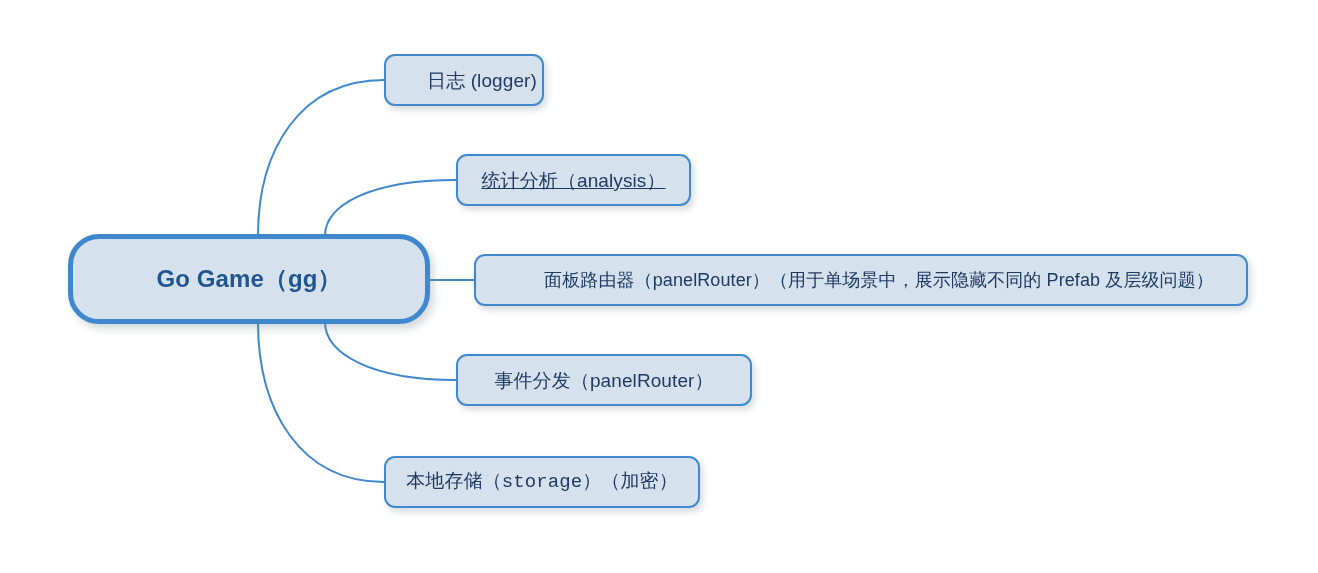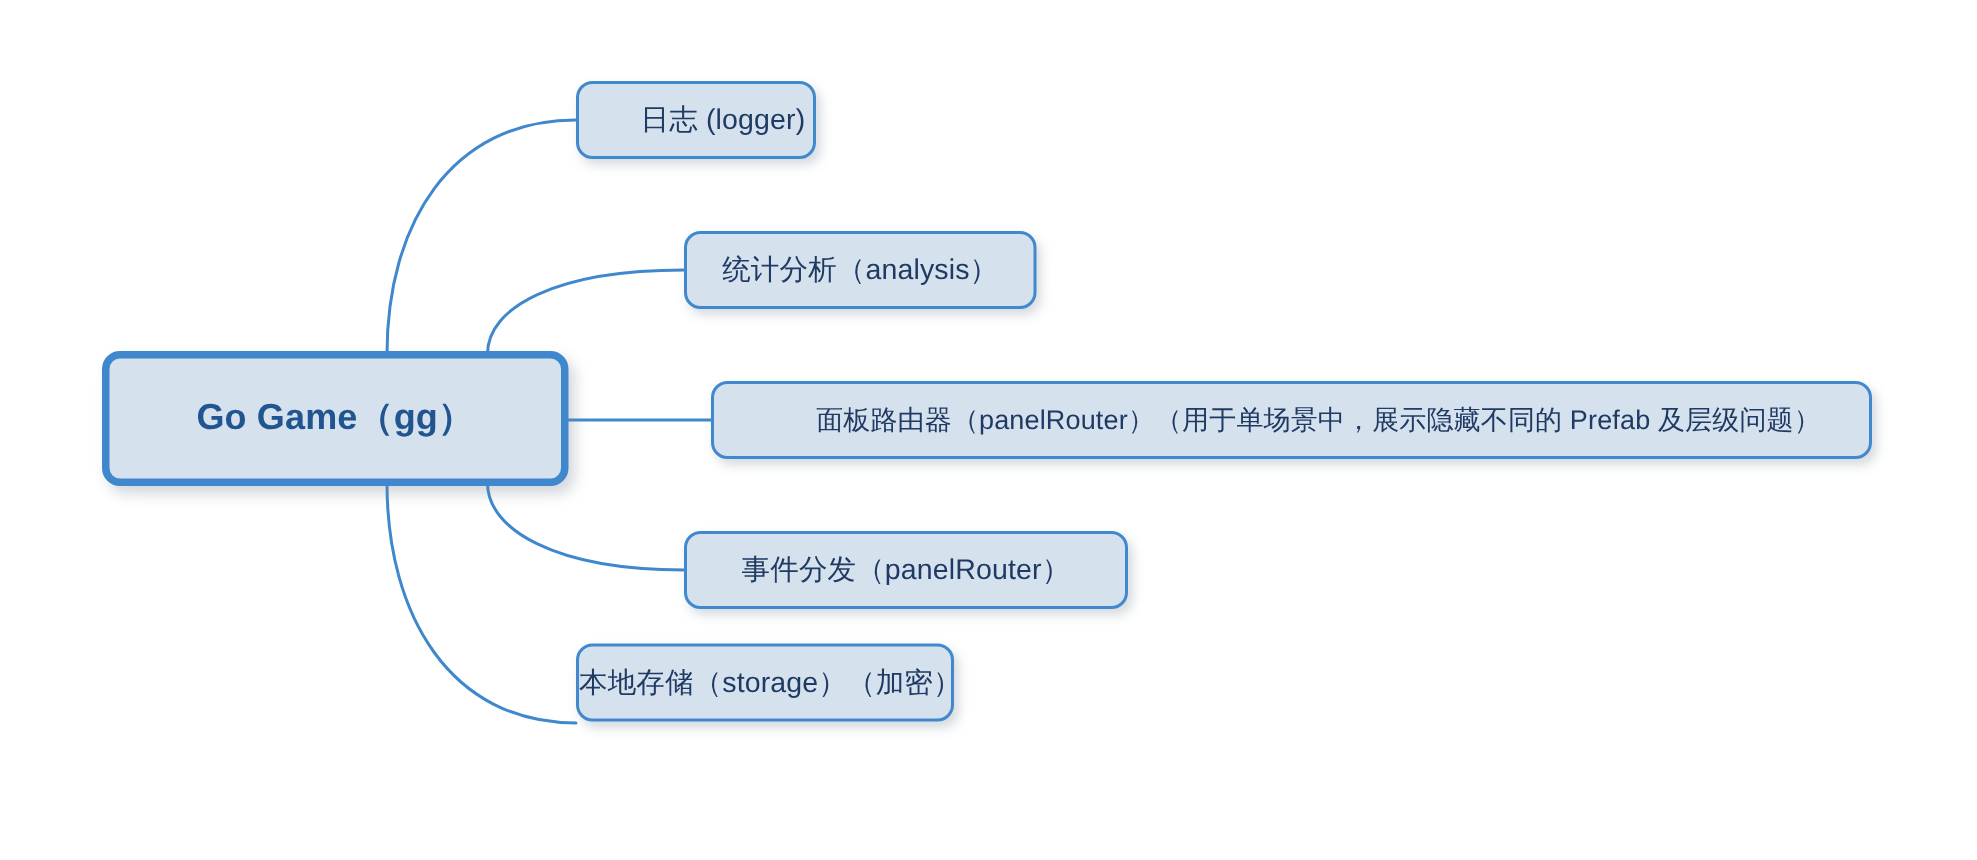--- a/index.html
+++ b/index.html
@@ -53,40 +53,40 @@
     text-align: center;
     font-size: 19px;
     line-height: 1;
     letter-spacing: 0.1px;
   }
 
   
   #root-node {
     left: 68px;
     top: 234px;
-    width: 311px;
+    width: 362px;
     height: 90px;
     border-width: 5px;
-    border-radius: 12px;
+    border-radius: 31px;
     border-color: #3f88cd;
     background: #d6e1ee;
     box-shadow: 4px 5px 9px rgba(120, 135, 150, 0.32);
   }
   #root-node .node-label {
     font-size: 24px;
     font-weight: bold;
     color: #21558f;
   }
 
   
   #child-node-0 { left: 384px;  top: 54px;  width: 160px; height: 52px; padding-left: 36px; }
-  #child-node-1 { left: 456px;  top: 154px; width: 235px; height: 52px; }
+  #child-node-1 { left: 456px;  top: 154px; width: 235px; height: 52px; text-decoration: underline; }
   #child-node-2 { left: 474px;  top: 254px; width: 774px; height: 52px; }
   #child-node-3 { left: 456px;  top: 354px; width: 296px; height: 52px; }
-  #child-node-4 { left: 384px;  top: 429px; width: 252px; height: 52px; }
+  #child-node-4 { left: 384px;  top: 456px; width: 316px; height: 52px; font-family: Liberation Mono, monospace; }
 
   #child-node-2 .node-label { font-size: 18px; padding-left: 36px; }
 </style>
 </head>
 <body>
 
 <div id="mindmap">
 
   <svg id="connectors" viewBox="0 0 1318 573" width="1318" height="573" xmlns="http://www.w3.org/2000/svg" fill="none">
 

